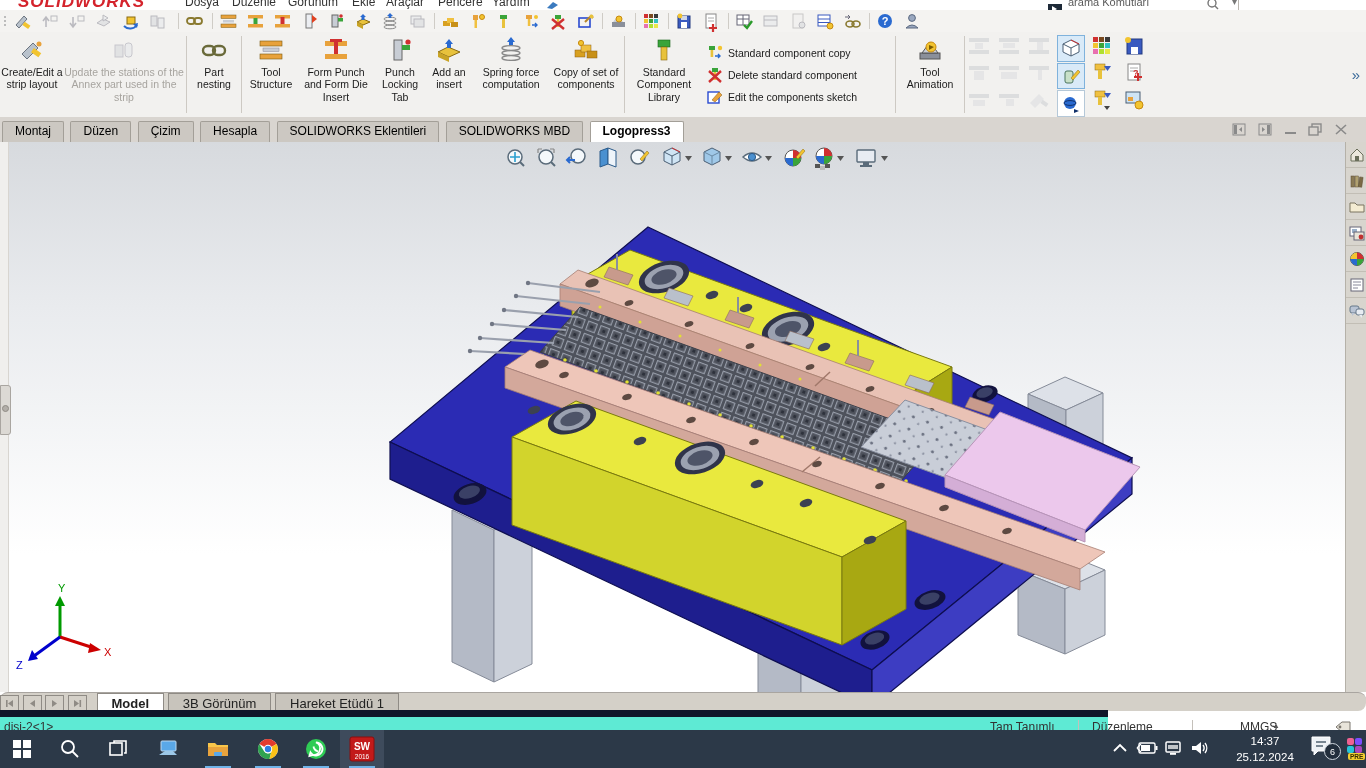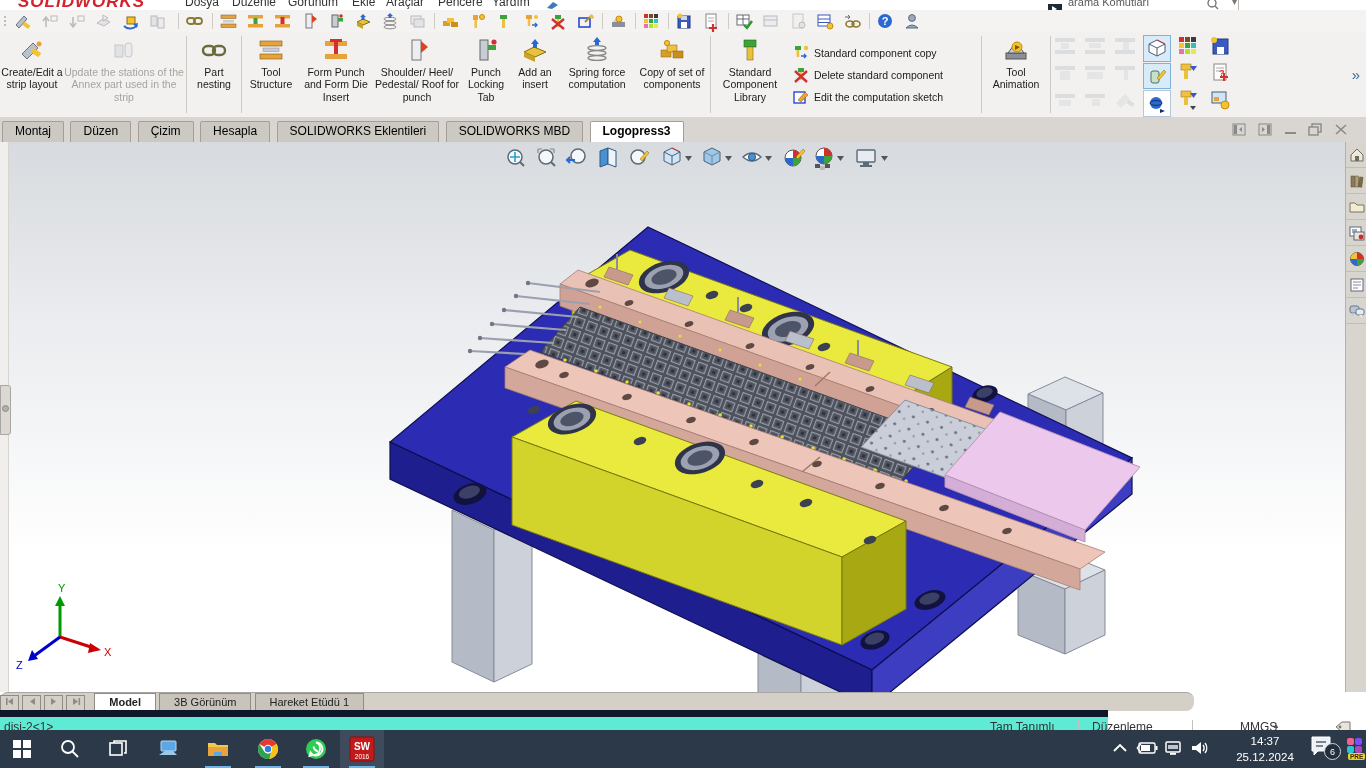--- a/index.html
+++ b/index.html
@@ -22,21 +22,21 @@
   .rtab{position:relative;display:inline-block;height:18px;margin-top:4px;margin-left:2px;padding:2px 12px 0 12px;font-size:12px;color:#000000;background:#ccc8c2;border:1px solid #a39f98;border-bottom:none;border-radius:2px 2px 0 0;}
   .rtab.active{background:#fff;font-weight:bold;}
   
   #viewport{top:142px;left:0;width:1345px;height:550px;background:linear-gradient(180deg,#d7dade 0%,#e9ebee 30%,#ffffff 75%);}
   #left-gutter{top:142px;left:0;width:8px;height:550px;background:#f0efed;border-right:1px solid #d8d5d0;}
   #left-handle{top:385px;left:0;width:9px;height:48px;background:#dcd9d4;border:1px solid #a9a5a0;border-radius:0 3px 3px 0;}
   #left-handle i{display:block;width:5px;height:5px;border-radius:50%;background:#b2aea8;border:1px solid #8f8b85;margin:19px auto;}
   #taskpane{top:142px;left:1345px;width:21px;height:550px;background:#d8d5ce;border-left:1px solid #b5b1a8;}
   .tp-btn{width:21px;height:25px;border-bottom:1px solid #c2beb5;display:flex;align-items:center;justify-content:center;}
   
-  #model-tabs{top:692px;left:0;width:1194px;height:18px;background:#d4d0c8;border-top:1px solid #a9a5a0;font-size:11px;border-radius:8px;}
+  #model-tabs{top:692px;left:0;width:1366px;height:18px;background:#d4d0c8;border-top:1px solid #a9a5a0;font-size:13px;border-radius:8px;}
   .navbtn{display:inline-block;width:17px;height:14px;margin-top:2px;background:#d4d0c8;border:1px solid #8f8b85;text-align:center;}
   .mtab{display:inline-block;height:14px;padding:2px 14px 0 14px;background:#c8c4bc;border:1px solid #8f8b85;border-bottom:none;color:#222;}
   .mtab.active{background:#fff;font-weight:bold;}
   #status-bar{top:710px;left:0;width:1108px;height:20px;background:#5eead4;border-top:7px solid #0f172a;font-size:12px;color:#333;}
   .st-sep{position:absolute;top:3px;width:1px;height:14px;background:#c4c0ba;}
   
   #taskbar{top:730px;left:0;width:1366px;height:38px;background:#2c3948;}
   .tb-ico{position:absolute;top:0;width:44px;height:38px;display:flex;align-items:center;justify-content:center;}
   .tb-under{position:absolute;bottom:0;left:9px;width:26px;height:2px;background:#6fb3e8;}
   #clock{position:absolute;top:3px;left:1222px;width:86px;color:#fff;font-size:11.5px;text-align:center;line-height:1.4;}
@@ -294,27 +294,20 @@
     </div>
     <div class="rbtn" style="width:76px">
       <svg width="26" height="26">
           <rect x="2" y="4" width="22" height="5" fill="#e8a23c"></rect>
           <rect x="11" y="2" width="4" height="16" fill="#d03030"></rect>
           <rect x="7" y="2" width="12" height="3" fill="#d03030"></rect>
           <rect x="2" y="17" width="22" height="5" fill="#e8a23c"></rect>
         </svg>
       <span>Form Punch and Form Die Insert</span>
     </div>
-    <div class="rbtn" style="width:86px">
-      <svg width="26" height="26">
-          <rect x="8" y="3" width="9" height="20" fill="#eceef2" stroke="#777"></rect>
-          <path d="M17 4 L24 10 L17 16 Z" fill="#e04020"></path>
-        </svg>
-      <span>Shoulder/ Heel/ Pedestal/ Roof for punch</span>
-    </div>
     <div class="rbtn" style="width:52px">
       <svg width="26" height="26">
           <rect x="7" y="3" width="8" height="20" fill="#c8cdd5" stroke="#666"></rect>
           <rect x="15" y="8" width="8" height="5" fill="#3aa43a"></rect>
           <circle cx="21" cy="5" r="2.6" fill="#d03030"></circle>
         </svg>
       <span>Punch Locking Tab</span>
     </div>
     <div class="rbtn" style="width:46px">
       <svg width="26" height="26">
@@ -366,21 +359,21 @@
             <rect x="6.6" y="5" width="2.6" height="8" fill="#e8c23c"></rect>
             <path d="M2 4 L14 15 M14 4 L2 15" stroke="#d03030" stroke-width="2.4"></path>
           </svg>
         <span>Delete standard component</span>
       </div>
       <div class="stackrow">
         <svg width="16" height="16">
             <rect x="1" y="3" width="11" height="11" fill="#fff" stroke="#2a4ad0" stroke-width="1.4"></rect>
             <path d="M5 11 L12 3 L15 6 L8 13 Z" fill="#e8a23c" stroke="#8a5c10" stroke-width=".5"></path>
           </svg>
-        <span>Edit the computation sketch</span>
+        <span>Edit the components sketch</span>
       </div>
     </div>
     <div class="rsep"></div>
     <div class="rbtn" style="width:64px">
       <svg width="26" height="26">
           <rect x="3" y="16" width="20" height="6" fill="#8a8f9a" stroke="#555"></rect>
           <path d="M5 16 L13 5 L21 16 Z" fill="#c8cdd5" stroke="#555"></path>
           <circle cx="14" cy="10" r="5" fill="#f2c430" stroke="#c88a10"></circle>
           <path d="M12 8 L17 10 L12 13 Z" fill="#7a5a00"></path>
         </svg>

